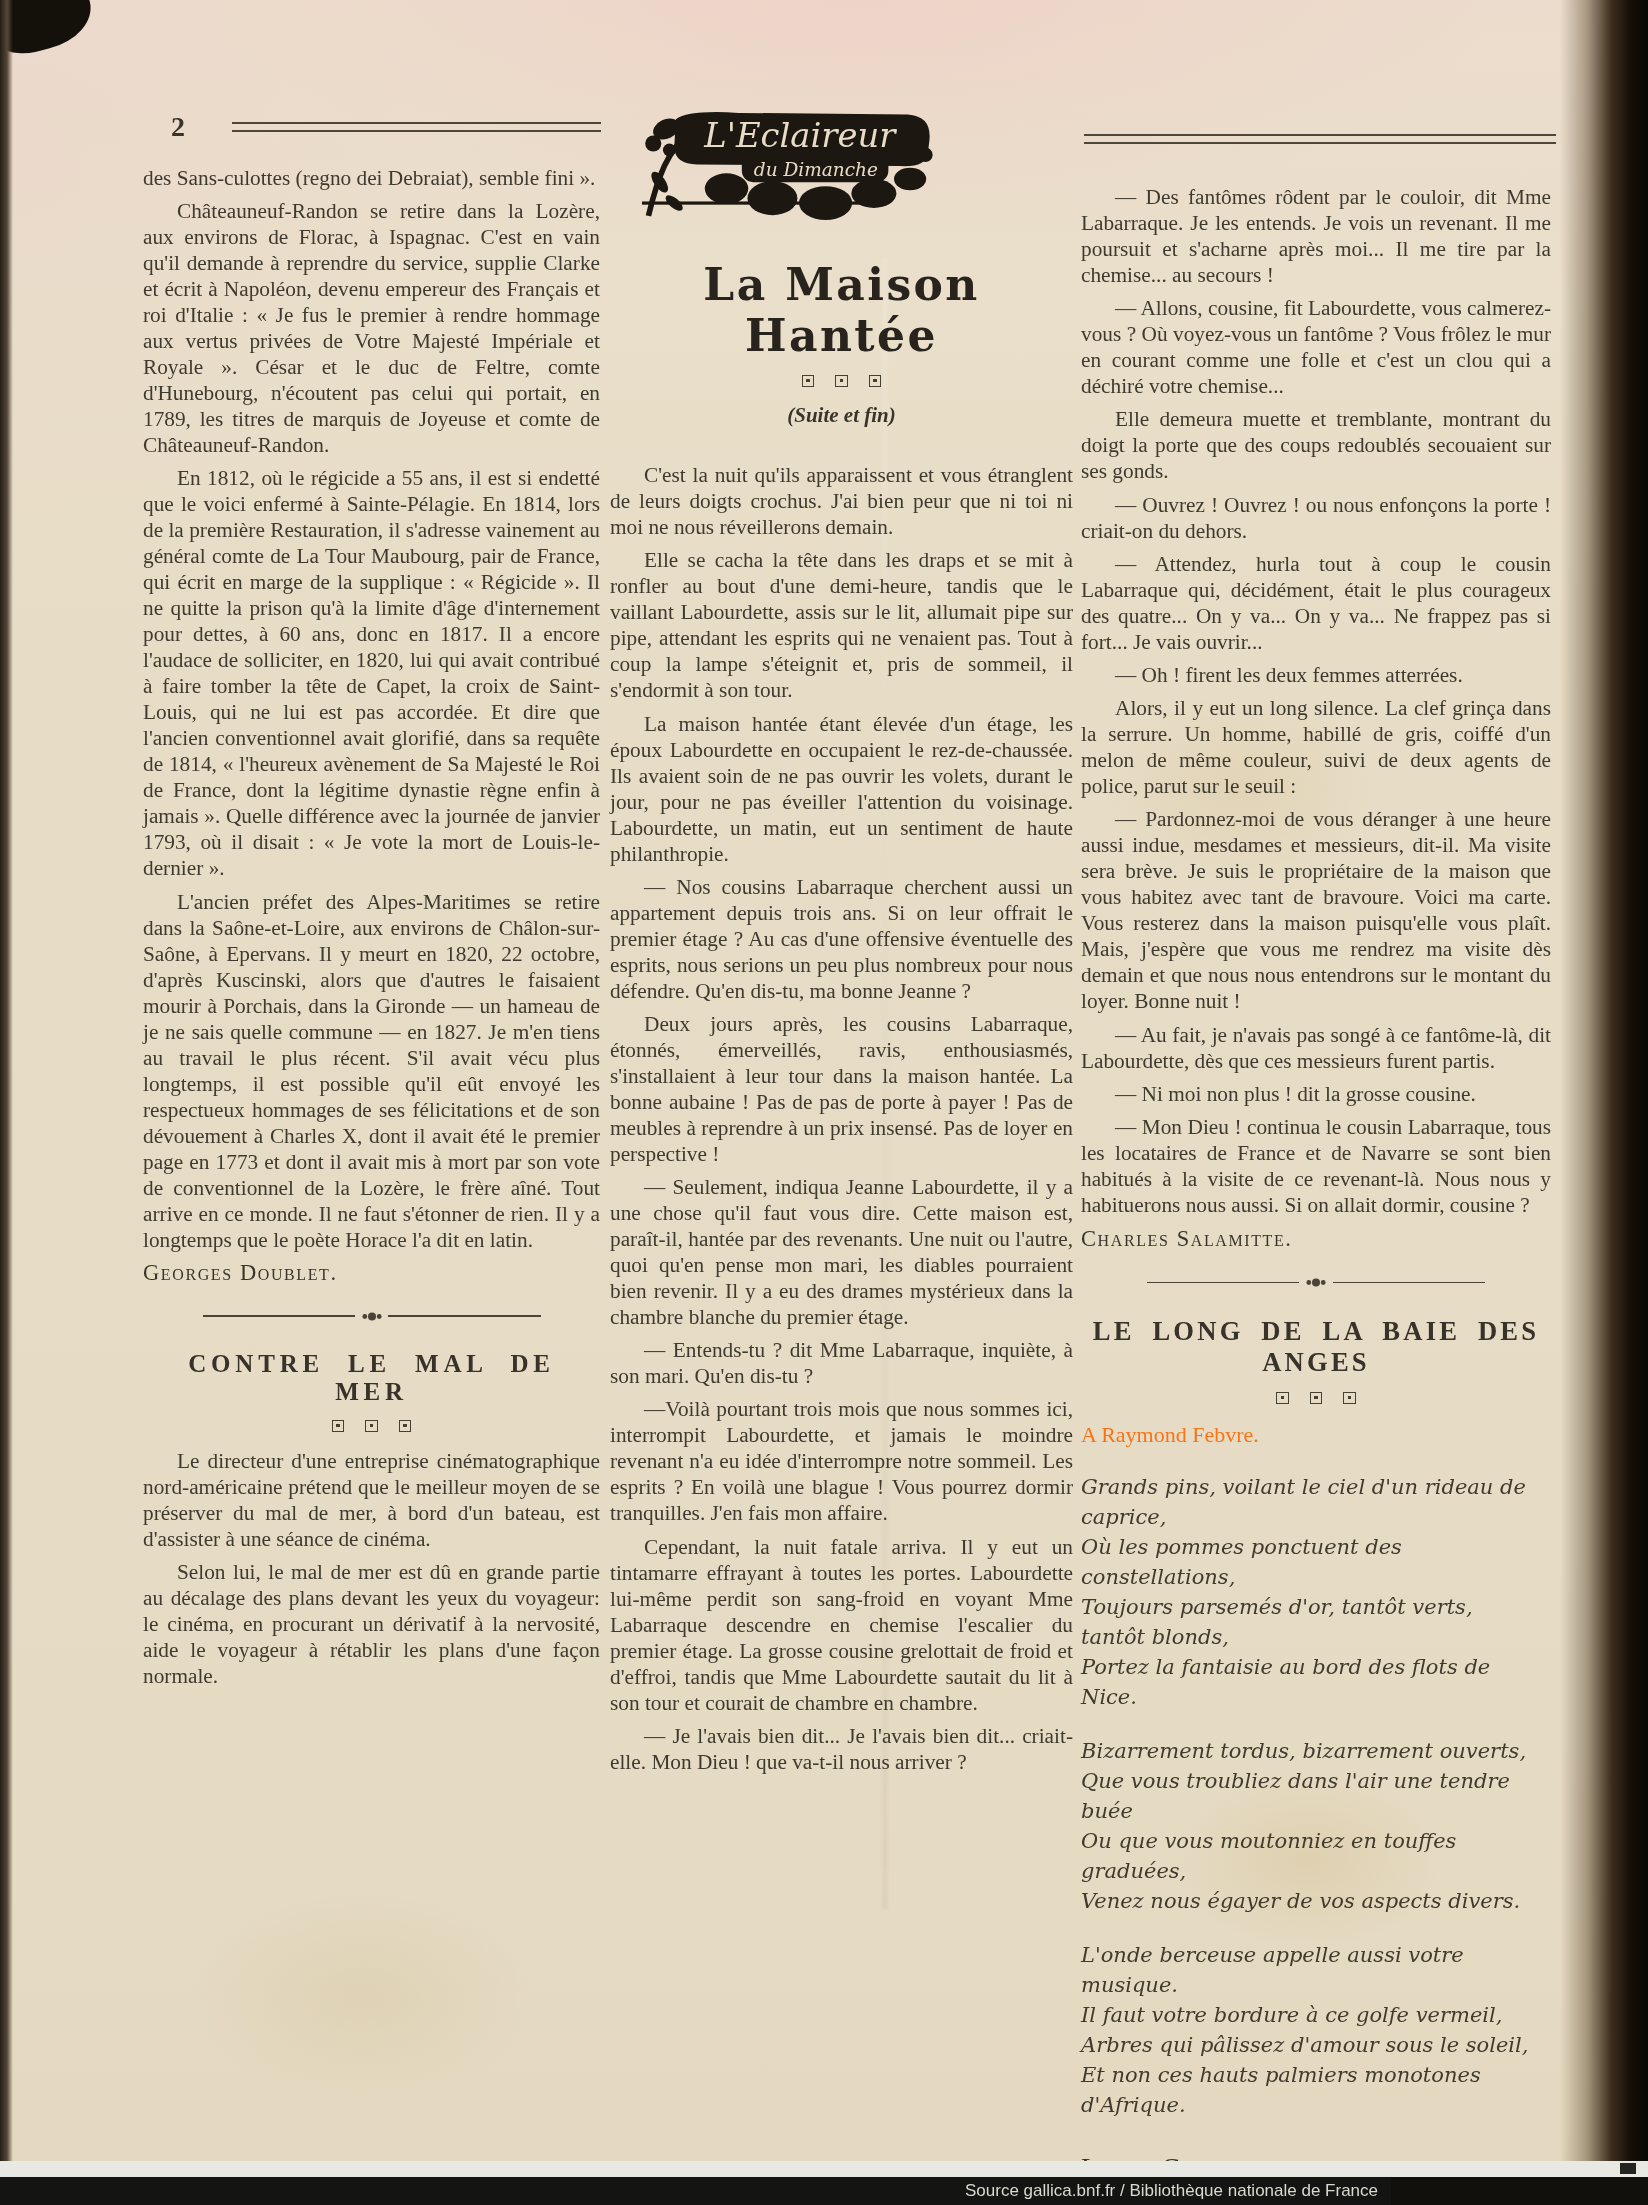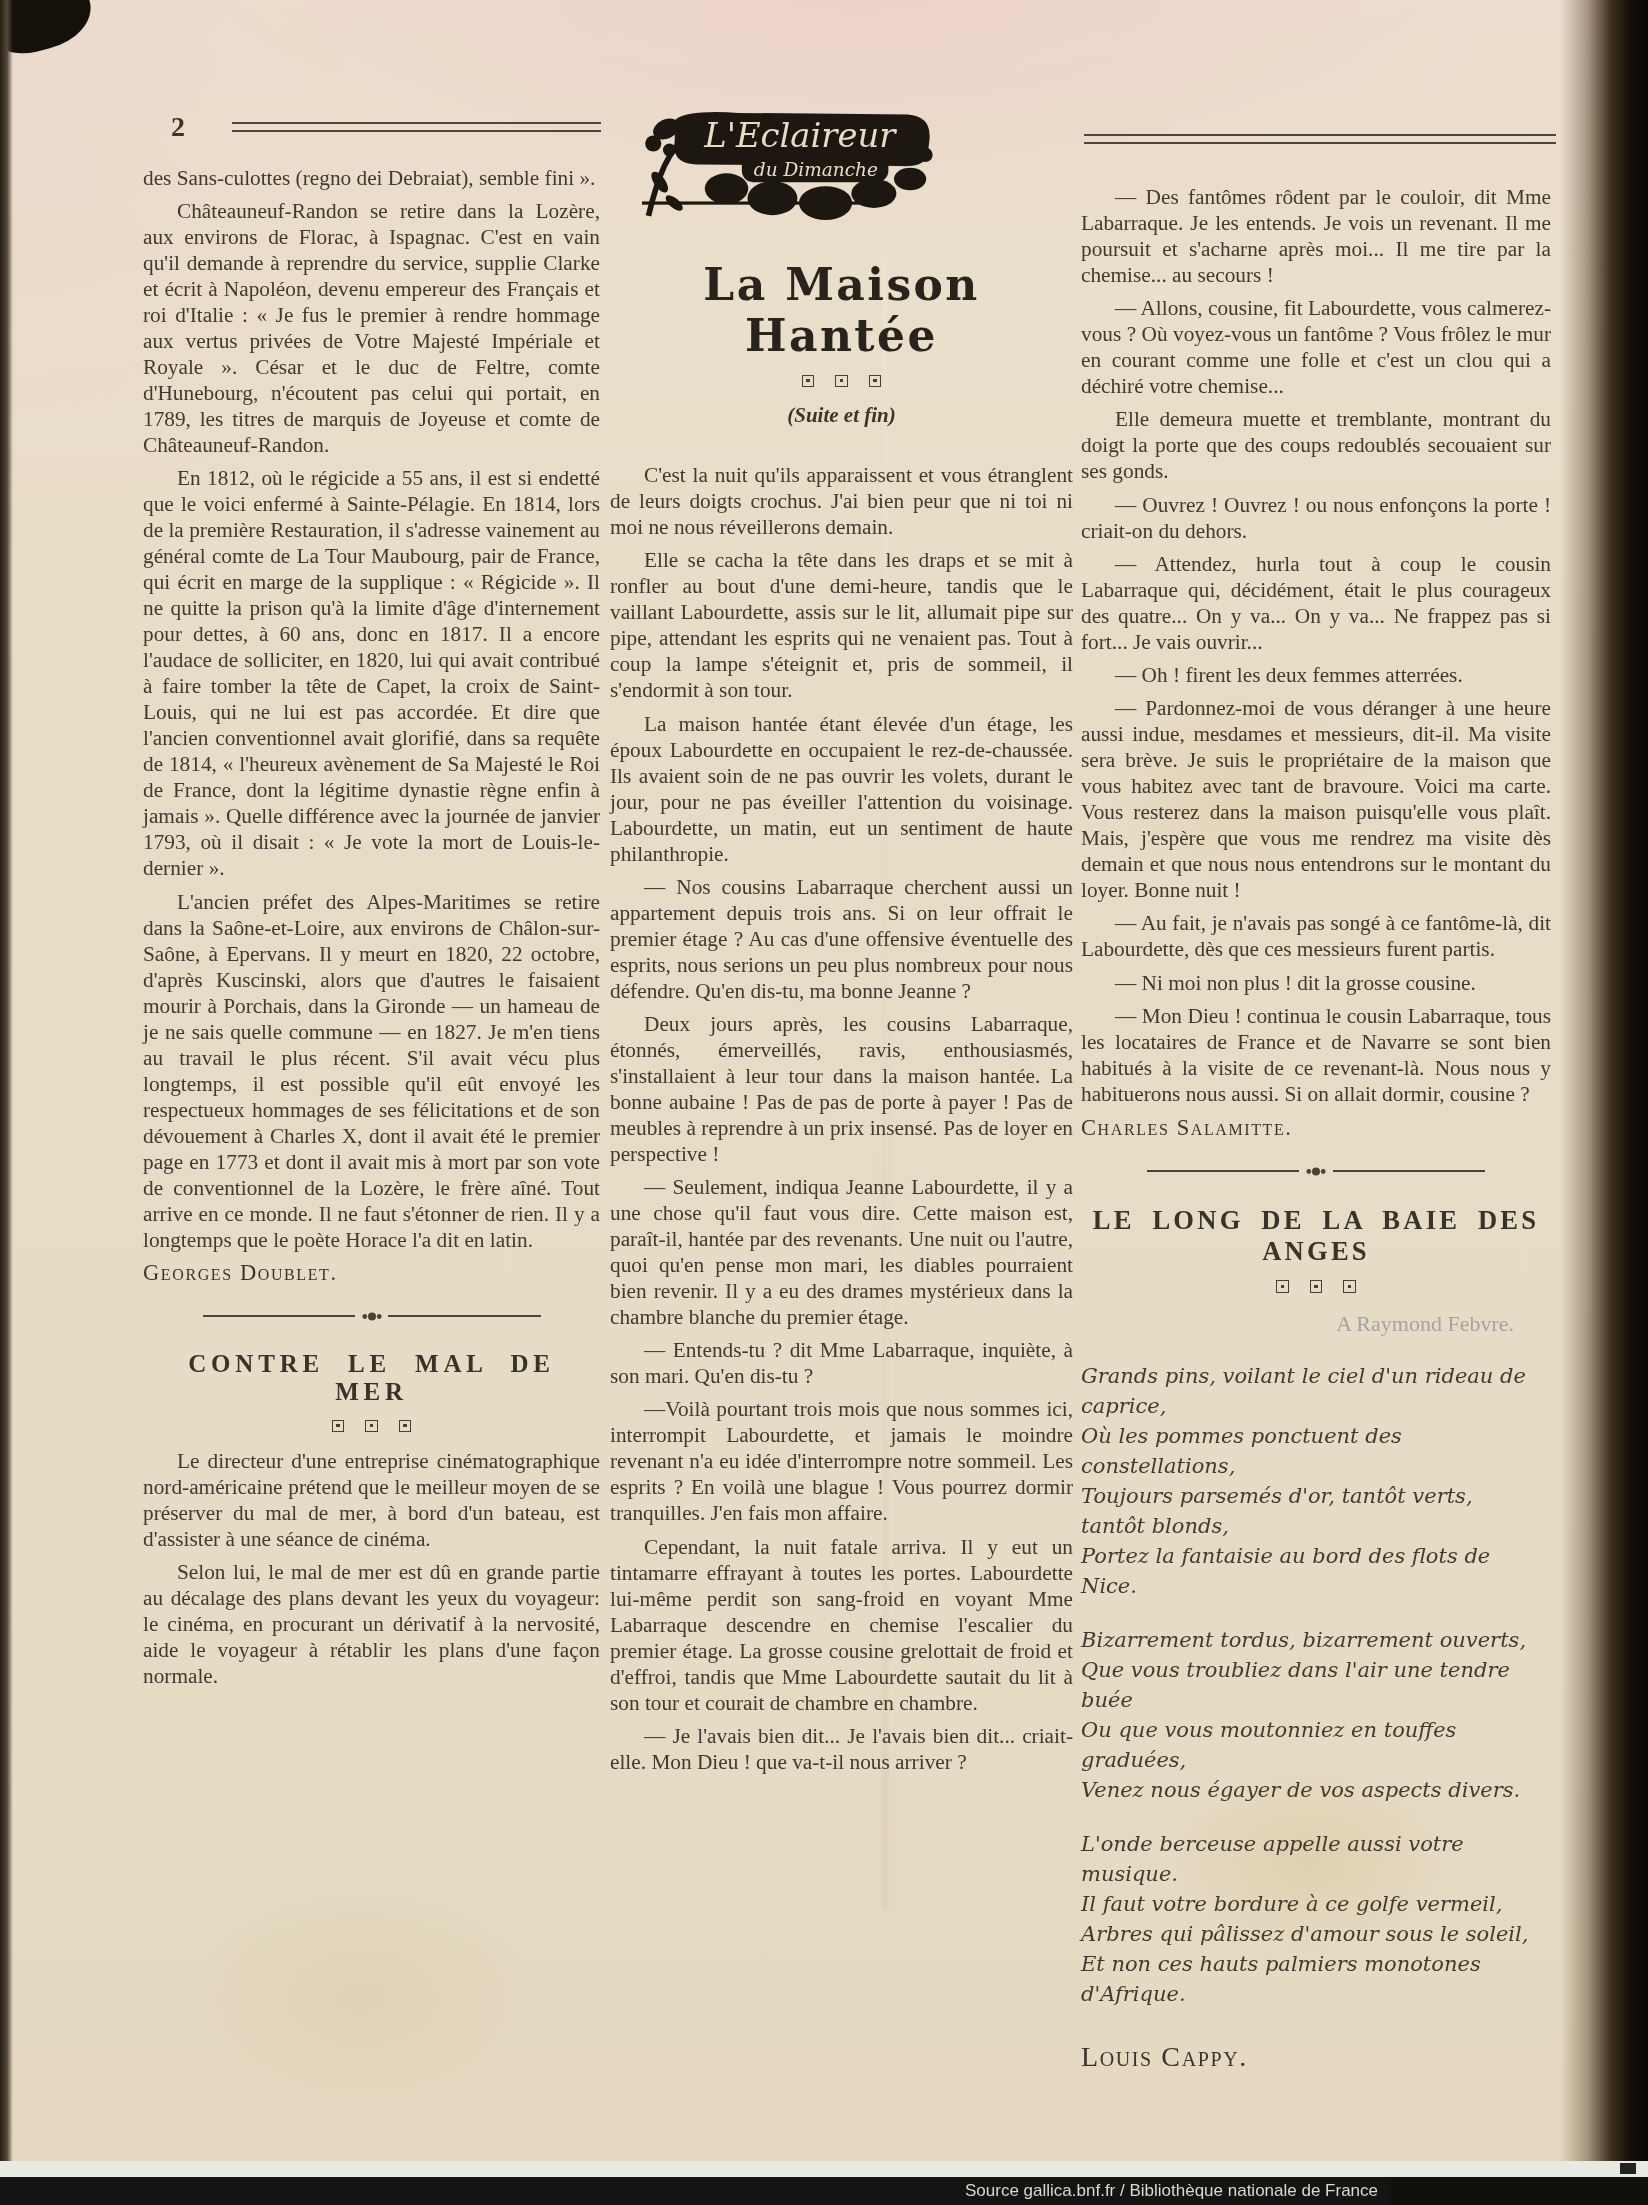--- a/index.html
+++ b/index.html
@@ -68,21 +68,21 @@
   .sq{display:inline-block;width:10.5px;height:10.5px;border:1.6px solid #46412f;margin:0 10.5px;position:relative;vertical-align:middle}
   .sq::after{content:'';position:absolute;left:50%;top:50%;width:3.2px;height:3.2px;margin:-1.6px 0 0 -1.6px;background:#46412f}
 
   .masthead{width:314px;height:137px;margin:3.2px 0 0 32px}
   .story-title{
     font-family:"DejaVu Serif",serif;font-weight:bold;font-size:44px;letter-spacing:2.4px;
     text-align:center;color:#28241d;margin:9.7px 0 0 0;
   }
   .subtitle{text-align:center;font-style:italic;font-weight:bold;font-size:21px;color:#3a352b;margin:14.5px 0 34px 0}
 
-  .dedication{text-align:right;padding-right:37px;font-size:22px;color:#a3a3a3;margin:17.7px 0 24px 0}
+  .dedication{text-align:left;padding-right:37px;font-size:22px;color:#f97316;margin:17.7px 0 24px 0}
   .poem .stanza{margin:0 12px 24px 0}
   .poem .verse-line{font-style:italic;font-size:21px;line-height:30px;color:#413b2e;font-family:"DejaVu Serif",serif}
 </style>
 </head>
 <body>
 
 <div class="paper"></div>
 <div class="stain stain1"></div>
 <div class="stain stain2"></div>
 <div class="stain stain3"></div>
@@ -165,20 +165,21 @@
 </div>
 
 <div class="col col-right body-text">
   <div>
       <p class="para">— Des fantômes rôdent par le couloir, dit Mme Labarraque. Je les entends. Je vois un revenant. Il me poursuit et s'acharne après moi... Il me tire par la chemise... au secours !</p>
       <p class="para">— Allons, cousine, fit Labourdette, vous calmerez-vous ? Où voyez-vous un fantôme ? Vous frôlez le mur en courant comme une folle et c'est un clou qui a déchiré votre chemise...</p>
       <p class="para">Elle demeura muette et tremblante, montrant du doigt la porte que des coups redoublés secouaient sur ses gonds.</p>
       <p class="para">— Ouvrez ! Ouvrez ! ou nous enfonçons la porte ! criait-on du dehors.</p>
       <p class="para">— Attendez, hurla tout à coup le cousin Labarraque qui, décidément, était le plus courageux des quatre... On y va... On y va... Ne frappez pas si fort... Je vais ouvrir...</p>
       <p class="para">— Oh ! firent les deux femmes atterrées.</p>
+      <p class="para">Alors, il y eut un long silence. La clef grinça dans la serrure. Un homme, habillé de gris, coiffé d'un melon de même couleur, suivi de deux agents de police, parut sur le seuil :</p>
       <p class="para">— Pardonnez-moi de vous déranger à une heure aussi indue, mesdames et messieurs, dit-il. Ma visite sera brève. Je suis le propriétaire de la maison que vous habitez avec tant de bravoure. Voici ma carte. Vous resterez dans la maison puisqu'elle vous plaît. Mais, j'espère que vous me rendrez ma visite dès demain et que nous nous entendrons sur le montant du loyer. Bonne nuit !</p>
       <p class="para">— Au fait, je n'avais pas songé à ce fantôme-là, dit Labourdette, dès que ces messieurs furent partis.</p>
       <p class="para">— Ni moi non plus ! dit la grosse cousine.</p>
       <p class="para">— Mon Dieu ! continua le cousin Labarraque, tous les locataires de France et de Navarre se sont bien habitués à la visite de ce revenant-là. Nous nous y habituerons nous aussi. Si on allait dormir, cousine ?</p>
     </div>
   <div class="signature sig-salamitte">Charles Salamitte.</div>
 
   <div class="divider">
     <span class="line"></span>
     <svg width="24" height="13" viewBox="0 0 30 16">

